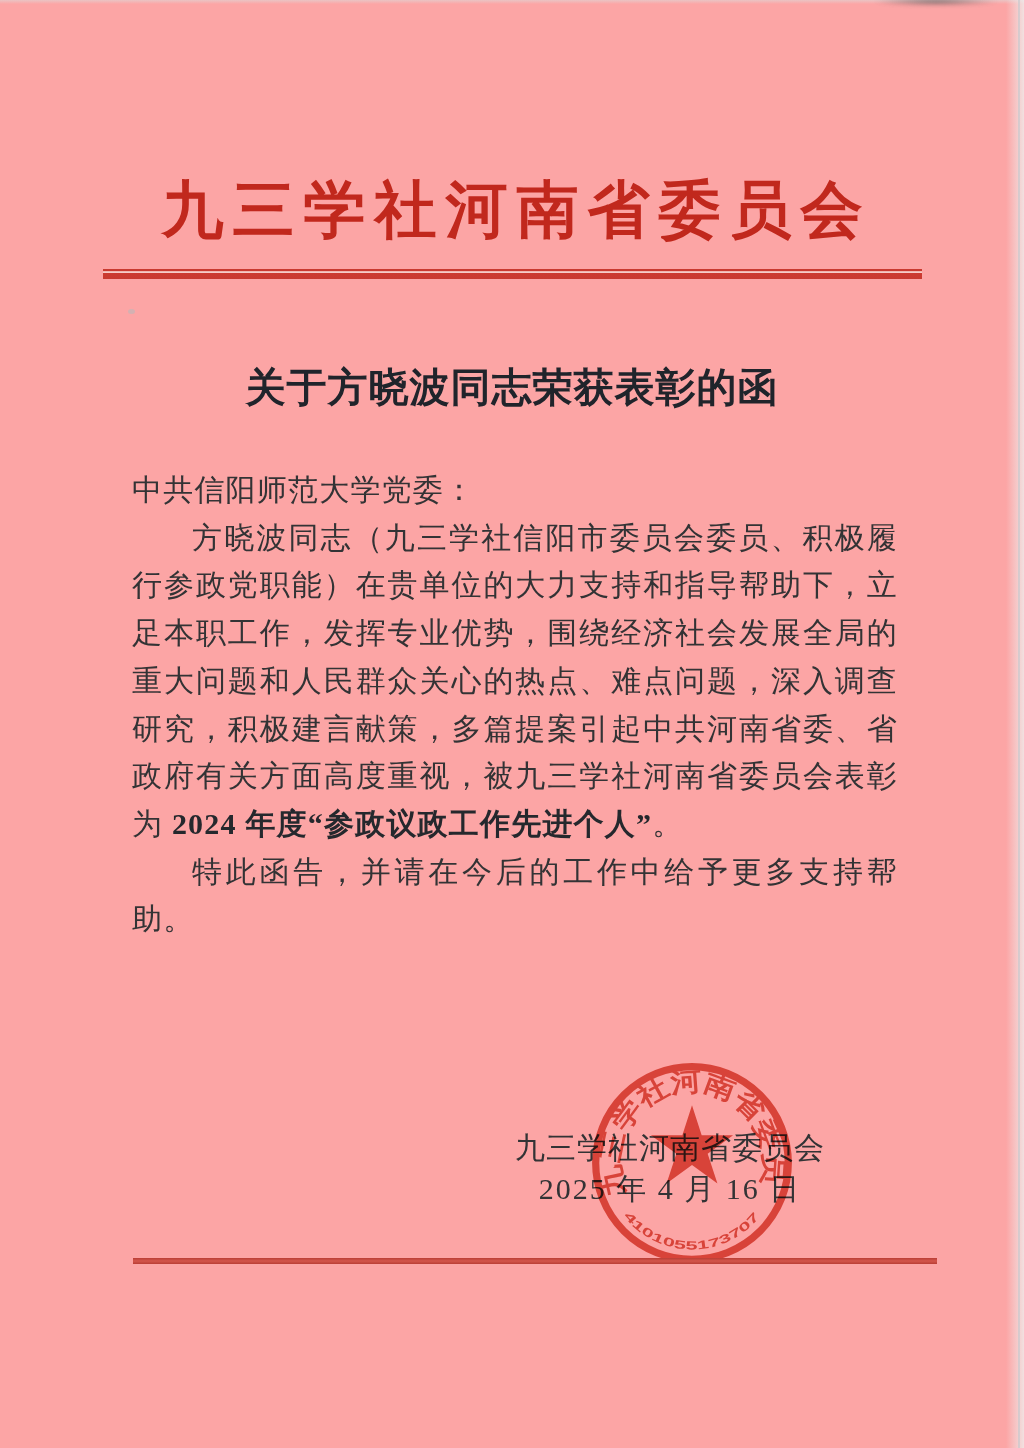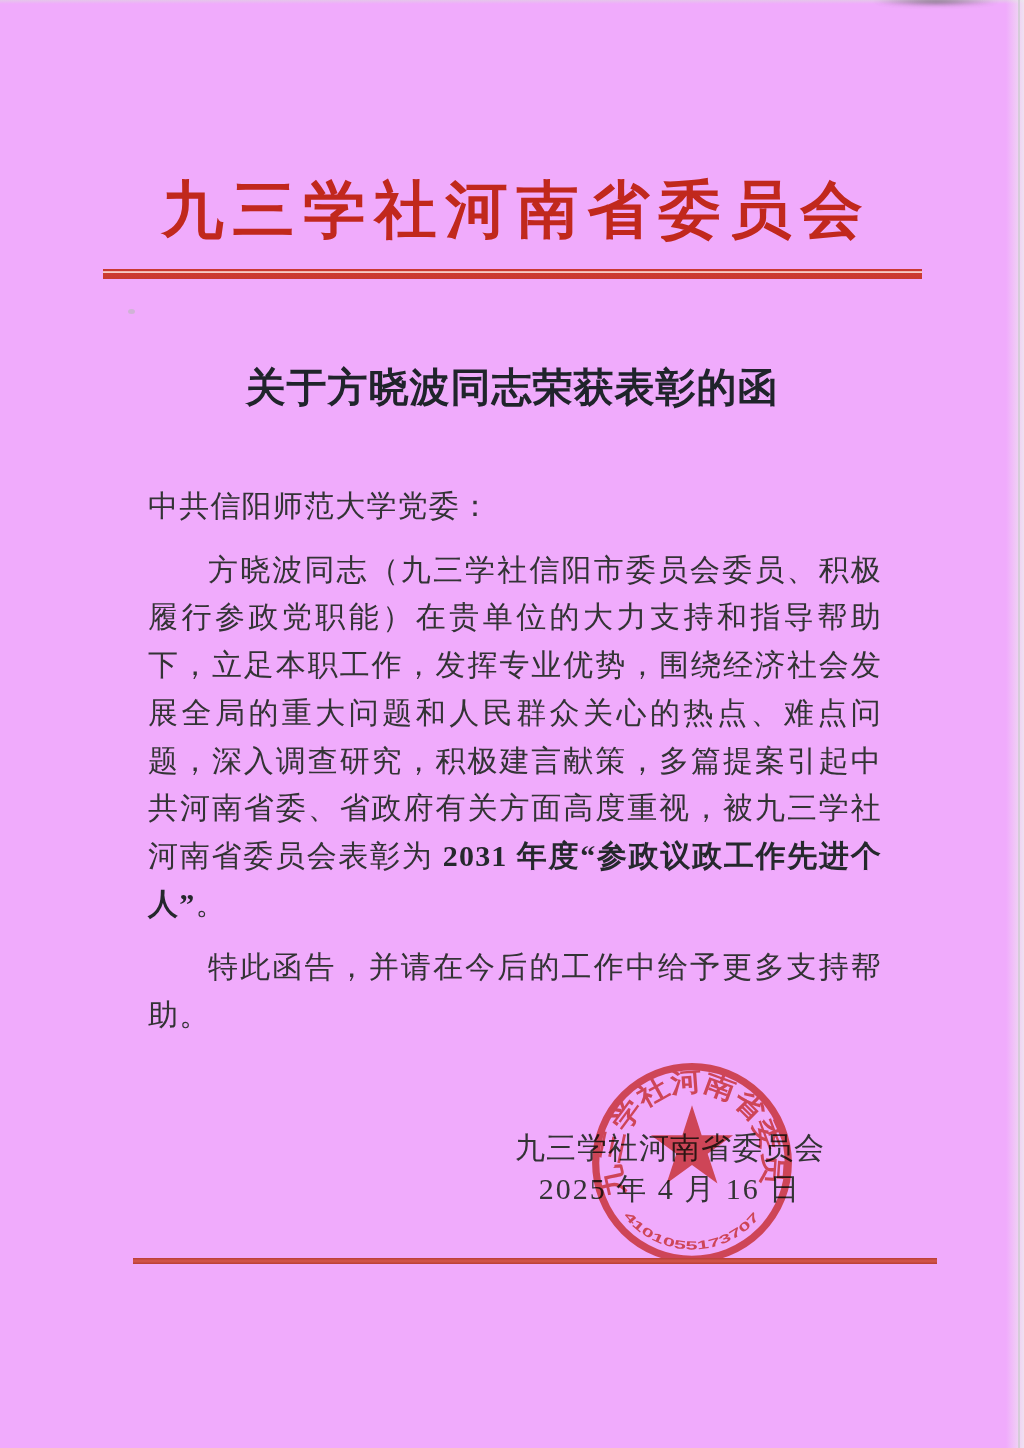--- a/index.html
+++ b/index.html
@@ -1,19 +1,19 @@
 <!DOCTYPE html>
 <html lang="zh"><head>
 <meta charset="utf-8">
 <style>
   html,body{margin:0;padding:0;background:#ffffff;}
   .page{
     position:relative;
     width:1024px;height:1448px;
-    background:#f0abfc;
+    background:#fca5a5;
     overflow:hidden;
     font-family:"Liberation Serif","DejaVu Serif",serif;
   }
   
   .edge-top{
     position:absolute;top:0;left:0;width:100%;height:4px;
     background:linear-gradient(to bottom,#dcdcdc,rgba(255,255,255,0));
     opacity:.55;
   }
   .edge-smudge{
@@ -57,21 +57,21 @@
     color:#20242b;letter-spacing:1px;
     white-space:nowrap;
   }
   .body{
     position:absolute;top:466px;left:132px;width:766px;
     font-size:30px;line-height:47.7px;
     color:#333335;
     text-align:justify;
     letter-spacing:1.2px;
   }
-  .body p{margin:16px;}
+  .body p{margin:0;}
   .body p.para{text-indent:2em;}
   .body b{font-weight:bold;color:#25282d;}
 
   .sign-block{
     position:absolute;top:1128px;left:440px;width:460px;
     text-align:center;color:#333335;
   }
   .signature{font-size:30px;letter-spacing:1px;white-space:nowrap;}
   .date{font-size:30px;letter-spacing:2px;white-space:nowrap;}
 
@@ -99,21 +99,21 @@
   <h1 class="letterhead">九三学社河南省委员会</h1>
 
   <div class="rule-top"></div>
 
   <h2 class="doc-title">关于方晓波同志荣获表彰的函</h2>
 
   <div class="body">
     <p class="salutation">中共信阳师范大学党委：</p>
 
 
-    <p class="para"><span>方晓波同志（九三学社信阳市委员会委员、积极履行参政党职能）在贵单位的大力支持和指导帮助下，立足本职工作，发挥专业优势，围绕经济社会发展全局的重大问题和人民群众关心的热点、难点问题，深入调查研究，积极建言献策，多篇提案引起中共河南省委、省政府有关方面高度重视，被九三学社河南省委员会表彰为</span><b> 2031 年度“参政议政工作先进个人”</b><span>。</span></p>
+    <p class="para"><span>方晓波同志（九三学社信阳市委员会委员、积极履行参政党职能）在贵单位的大力支持和指导帮助下，立足本职工作，发挥专业优势，围绕经济社会发展全局的重大问题和人民群众关心的热点、难点问题，深入调查研究，积极建言献策，多篇提案引起中共河南省委、省政府有关方面高度重视，被九三学社河南省委员会表彰为</span><b> 2024 年度“参政议政工作先进个人”</b><span>。</span></p>
 
     <p class="para"><span>特此函告，并请在今后的工作中给予更多支持帮助。</span><b></b><span></span></p>
   </div>
 
   <div class="sign-block">
     <div class="signature">九三学社河南省委员会</div>
     <div class="date">2025 年 4 月 16 日</div>
   </div>
 
   <svg class="seal" viewBox="0 0 200 200" xmlns="http://www.w3.org/2000/svg">

